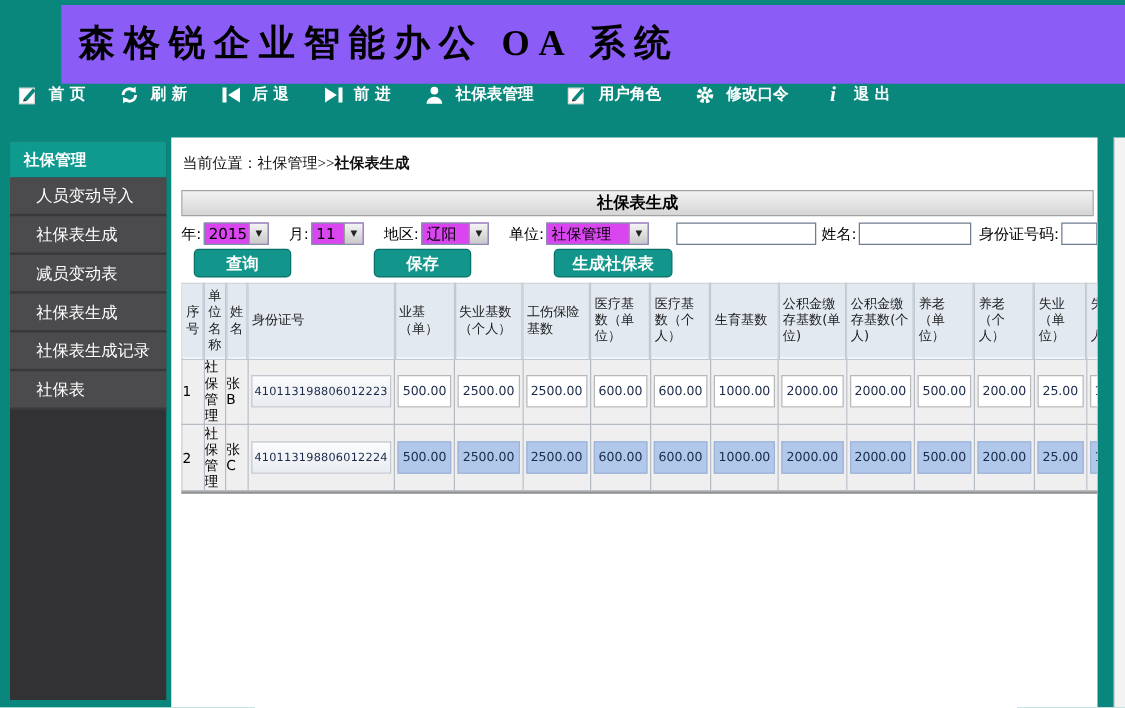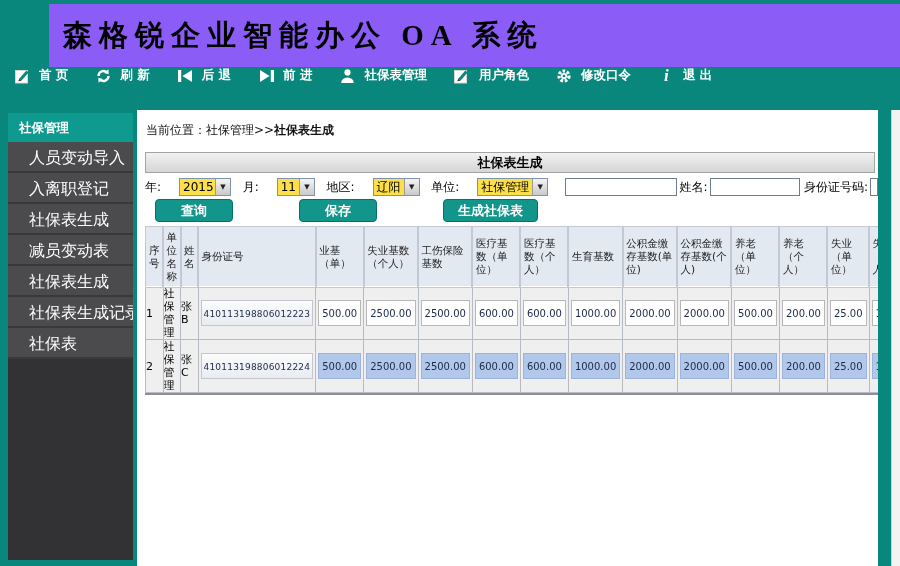--- a/index.html
+++ b/index.html
@@ -22,39 +22,39 @@
   .nav-item .lbl { color:#fff; font-weight:bold; font-size:12.5px; white-space:nowrap; }
   .i-exit { font-family:"Liberation Serif","DejaVu Serif",serif; font-style:italic;
     font-weight:bold; font-size:17px; color:#fff; line-height:17px; }
 
   
   .sidebar { position:absolute; left:0; top:110px; width:137px; height:456px; background:#0a877d; }
   .sidebar-inner { position:absolute; left:8px; right:4px; top:3px; bottom:6px; background:#323234; }
   .sidebar-header { height:29px; line-height:29px; padding-left:11px; background:#0f9a90;
     color:#fff; font-weight:bold; font-size:12.5px; }
   .side-item { height:31px; line-height:31px; padding-left:21px; background:#4b4b4e;
-    border-bottom:2px solid #39393b; color:#fff; font-size:16px; cursor:pointer; white-space:nowrap; overflow:hidden; }
+    border-bottom:2px solid #39393b; color:#fff; font-size:13px; cursor:pointer; white-space:nowrap; overflow:hidden; }
 
   
   .main { position:absolute; left:137px; top:110px; width:741px; height:456px; background:#ffffff; overflow:hidden; }
   .scrollstrip { position:absolute; left:891px; top:110px; width:9px; height:456px;
     background:#f3f3f3; border-left:1px solid #cfcfcf; }
 
-  .breadcrumb { margin:12px 0 0 9px; font-size:12px; color:#111; height:16px; }
+  .breadcrumb { margin:12px 0 0 9px; font-size:12px; color:#111; height:16px;font-family:Liberation Serif, serif; }
   .breadcrumb .cur { font-weight:bold; }
 
   .panel-titlebar { margin:14px 0 0 8px; width:730px; height:21px; line-height:19px;
     text-align:center; font-size:13px; font-weight:bold; color:#000;
     background:linear-gradient(#f2f2f2,#d5d5d5); border:1px solid #a3a3a3; }
 
   
   .filter-row { margin:4px 0 0 8px; width:733px; height:20px; display:flex; align-items:center; overflow:hidden; }
   .filter-row .flabel { font-size:12px; color:#000; white-space:nowrap; }
-  .sel { display:inline-flex; align-items:center; height:18px; background:#fde047;
-    border:1px solid #7f93a9; margin-left:18px; cursor:pointer; }
+  .sel { display:inline-flex; align-items:center; height:18px; background:#d946ef;
+    border:1px solid #7f93a9; margin-left:2px; cursor:pointer; }
   .sel .val { flex:1; padding:0 3px; font-size:12px; color:#000; white-space:nowrap; overflow:hidden; }
   .sel .btn { width:15px; height:16px; display:flex; align-items:center; justify-content:center;
     background:linear-gradient(#f4f4f4,#c9c9c9); border-left:1px solid #9a9a9a; font-size:7px; color:#222; }
   .tin { height:18px; border:1px solid #6e7e90; background:#fff; font-size:12px; padding:0 3px; margin-left:2px; }
 
   
   .btn-row { margin:2px 0 0 8px; height:23px; display:flex; align-items:center;gap:44px; }
   .act-btn { height:23px; border:1px solid #0a6f66; border-radius:4px; background:#12968b;
     color:#fff; font-size:13px; font-weight:bold; padding:0 14px; margin-left:10px;
     margin-right:12px; min-width:78px; cursor:pointer; font-family:inherit; }
@@ -158,21 +158,20 @@
         </span>
         <span class="lbl">退 出</span>
       </div>
     </div>
 
   <div class="sidebar">
     <div class="sidebar-inner">
       <div class="sidebar-header">社保管理</div>
       <div id="sidebar-items">
           <div class="side-item">人员变动导入</div>
-          <div class="side-item">入离职登记</div>
           <div class="side-item">社保表生成</div>
           <div class="side-item">减员变动表</div>
           <div class="side-item">社保表生成</div>
           <div class="side-item">社保表生成记录</div>
           <div class="side-item">社保表</div>
         </div>
     </div>
   </div>
 
   <div class="main">

